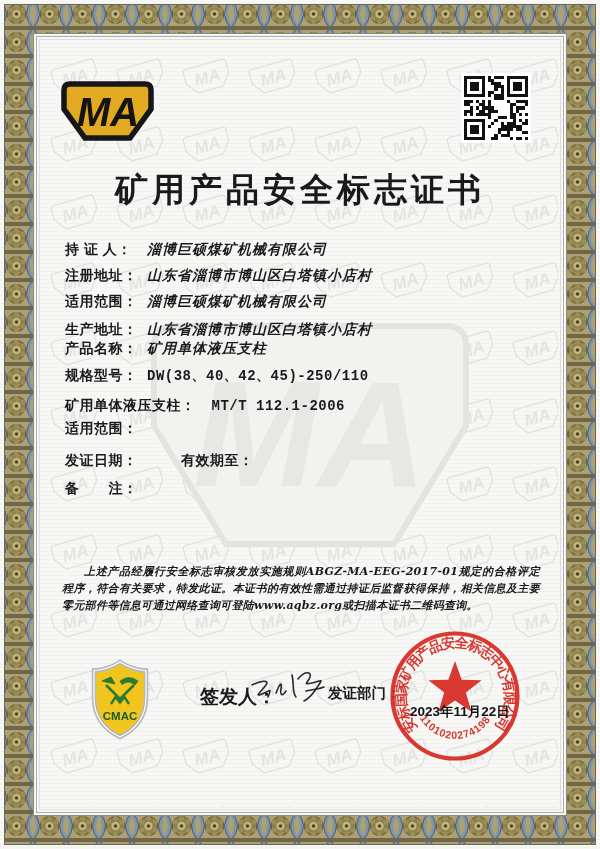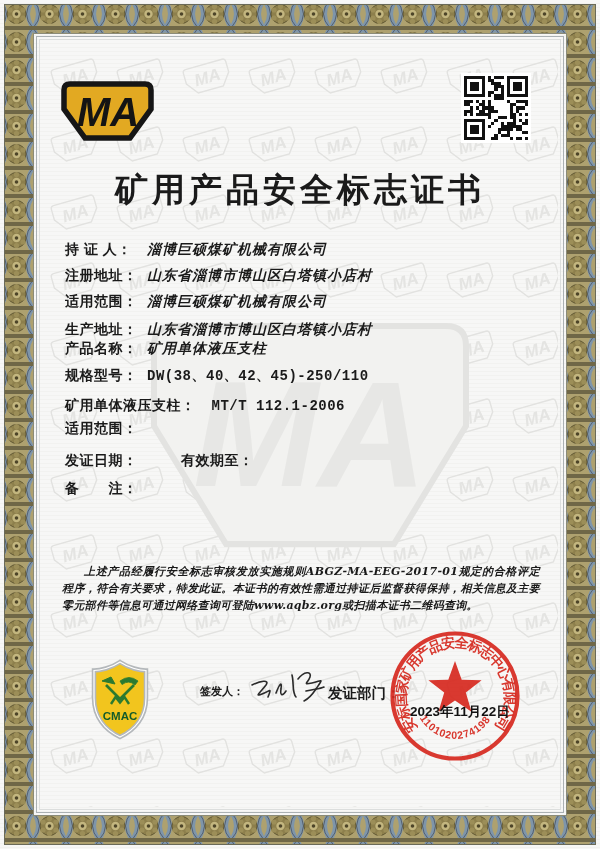--- a/index.html
+++ b/index.html
@@ -23,21 +23,21 @@
   .val.script{font-family:"DejaVu Serif",serif;font-style:italic;font-weight:600;letter-spacing:1px;}
   .val.mono{font-family:Liberation Mono, monospace;font-weight:bold;letter-spacing:0.5px;text-align:center;}
   .row .lbl2{font-weight:bold;margin-left:34px;letter-spacing:0.5px;white-space:nowrap;}
   .row .val2{margin-left:24px;}
   .row .w120{flex:0 0 120px;}
   
   .statement{position:absolute;left:62px;top:563px;width:478px;
     font-family:"DejaVu Serif",serif;font-style:italic;font-weight:600;
     font-size:11px;line-height:1.55;text-indent:2em;letter-spacing:0.3px;text-align:justify;}
   
-  .signer{position:absolute;left:200px;top:684px;font-weight:bold;font-size:11px;font-family:Liberation Serif, serif;}
+  .signer{position:absolute;left:200px;top:684px;font-weight:bold;font-size:19px;font-family:Liberation Serif, serif;}
   .dept{position:absolute;left:328px;top:684px;font-weight:bold;font-size:14.5px;}
 </style>
 </head>
 <body>
 
 <div class="page">
 
   <svg class="layer" width="600" height="849" viewBox="0 0 600 849">
     <defs>
       <pattern id="orn" width="33" height="28" patternUnits="userSpaceOnUse">

